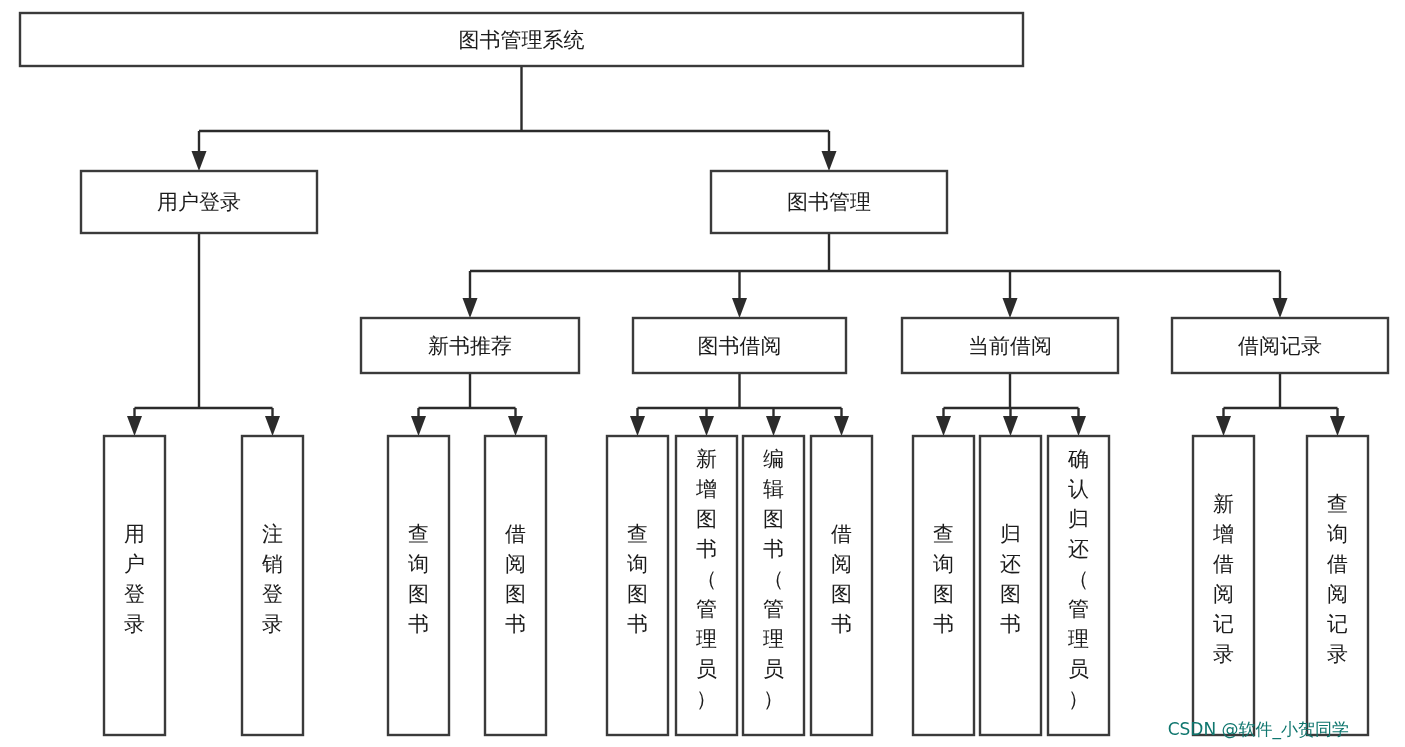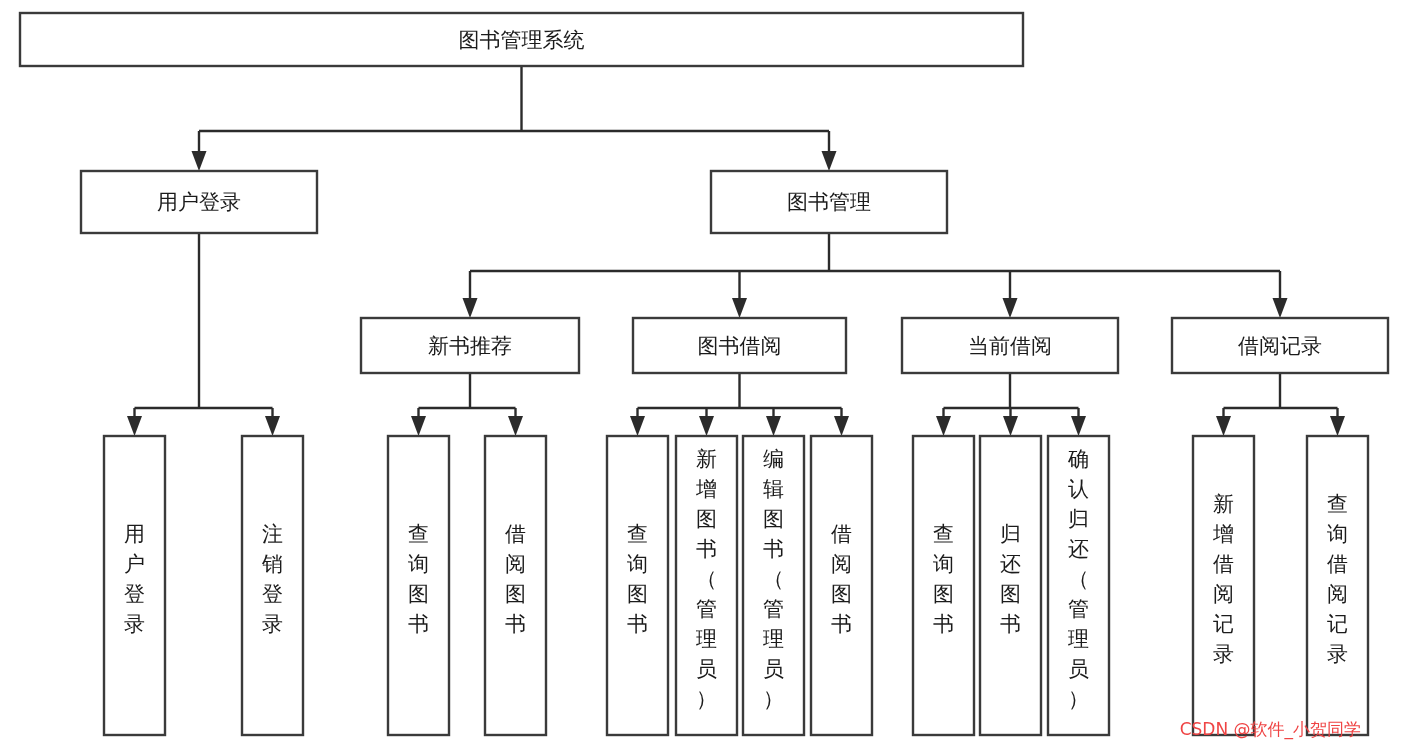--- a/index.html
+++ b/index.html
@@ -49,25 +49,25 @@
     stroke: #2b2b2b;
     stroke-width: 2.4;
     fill: none;
   }
   .arrow-head {
     fill: #2b2b2b;
     stroke: none;
   }
   .watermark-text {
     position: absolute;
-    right: 12px;
+    right: 24px;
     bottom: 6px;
     font-family: "DejaVu Sans", "Liberation Sans", sans-serif;
     font-size: 17px;
-    color: #ef4444;
+    color: #0f766e;
     white-space: nowrap;
     user-select: none;
     text-align: right;
   }
 </style>
 </head>
 <body>
 
 <div id="diagram-root">
   <svg class="diagram-canvas" viewBox="0 0 1405 747">

